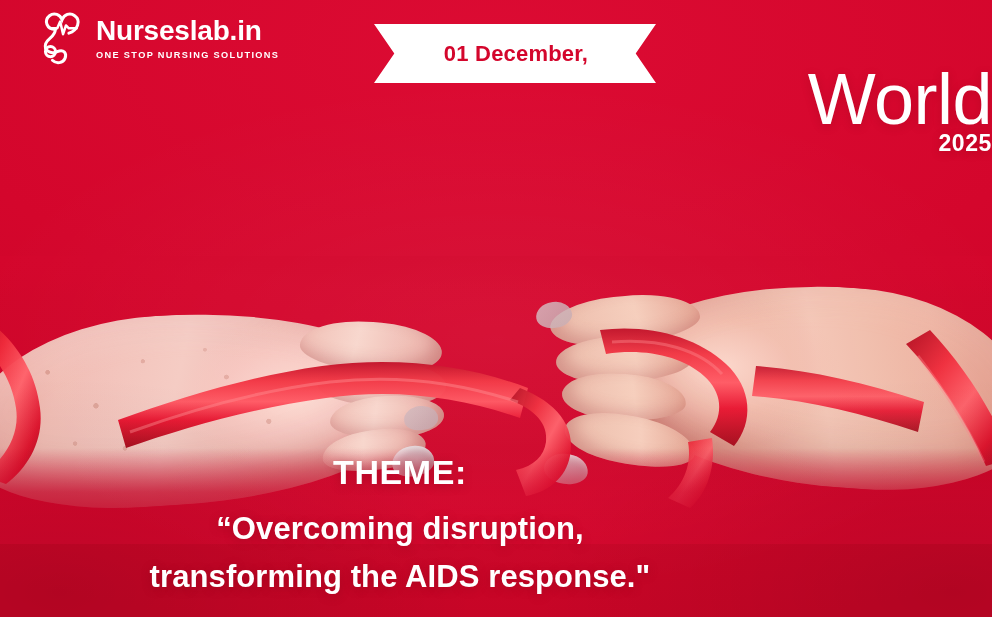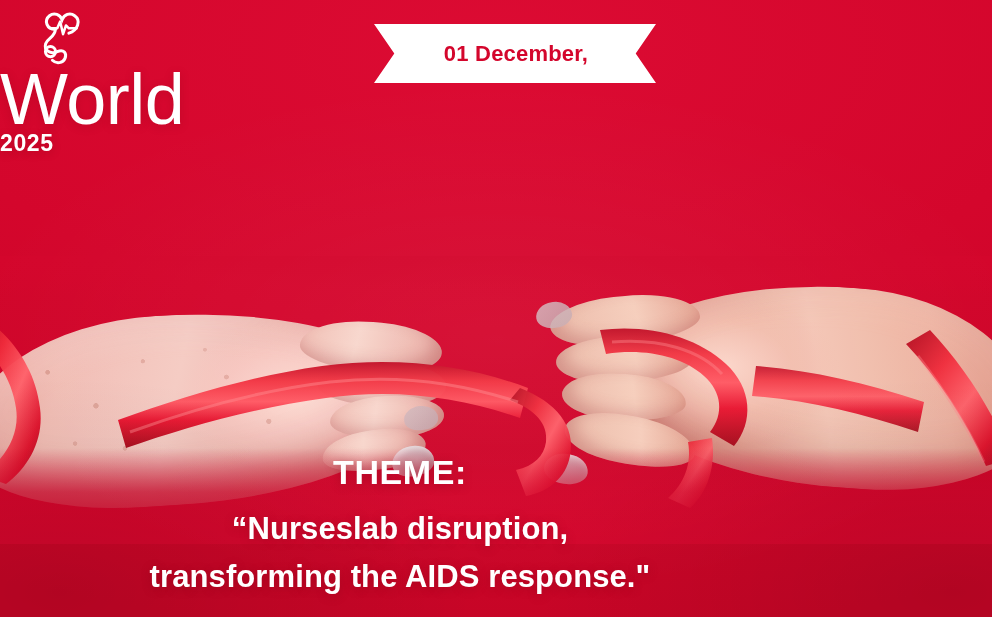--- a/index.html
+++ b/index.html
@@ -235,21 +235,21 @@
     letter-spacing: 0.2px;
     padding-left: 2px;
   }
 
   
   .headline {
     position: absolute;
     left: 0;
     top: 66px;
     width: 992px;
-    text-align: left;
+    text-align: right;
     z-index: 5;
     pointer-events: none;
   }
   .hl-world {
     color: #ffffff;
     font-size: 72px;
     font-weight: 400;
     line-height: 0.92;
     letter-spacing: -0.5px;
     text-shadow: 0 2px 10px rgba(120,0,20,0.22);
@@ -383,31 +383,35 @@
     <svg class="logo-mark" viewBox="0 0 64 64">
 
       <path d="M22,22 C13,22 10,13 16,8 C21,4 27,7 29,12 C31,7 37,4 42,8 C49,13 45,23 36,26" fill="none" stroke="#ffffff" stroke-width="3.1" stroke-linecap="round"></path>
 
       <path d="M22,22 C22,30 14,31 12,37 C10,44 17,48 24,45 C31,42 34,47 32,52 C30,57 23,58 19,54" fill="none" stroke="#ffffff" stroke-width="3.1" stroke-linecap="round"></path>
 
       <circle cx="17" cy="45" r="5.2" fill="none" stroke="#ffffff" stroke-width="3.1"></circle>
 
       <polyline points="18,21 24,21 27,14 30,27 33,18 36,21 44,21" fill="none" stroke="#ffffff" stroke-width="2.6" stroke-linecap="round" stroke-linejoin="round"></polyline>
     </svg>
+    <div class="logo-text">
+      <div class="logo-name">Nurseslab.in</div>
+      <div class="logo-tagline">ONE STOP NURSING SOLUTIONS</div>
+    </div>
   </div>
 
   <div class="banner">
     <div class="banner-shape-r"></div>
     <div class="banner-label">01 December,</div>
   </div>
 
   <div class="headline">
     <div class="hl-world">World</div>
     <div class="hl-year">2025</div>
   </div>
 
   <div class="theme">
     <div class="theme-label">THEME:</div>
-    <div class="theme-line theme-line-1">“Nurseslab disruption,</div>
+    <div class="theme-line theme-line-1">“Overcoming disruption,</div>
     <div class="theme-line">transforming the AIDS response."</div>
   </div>
 
 </div>
 
 </body></html>

